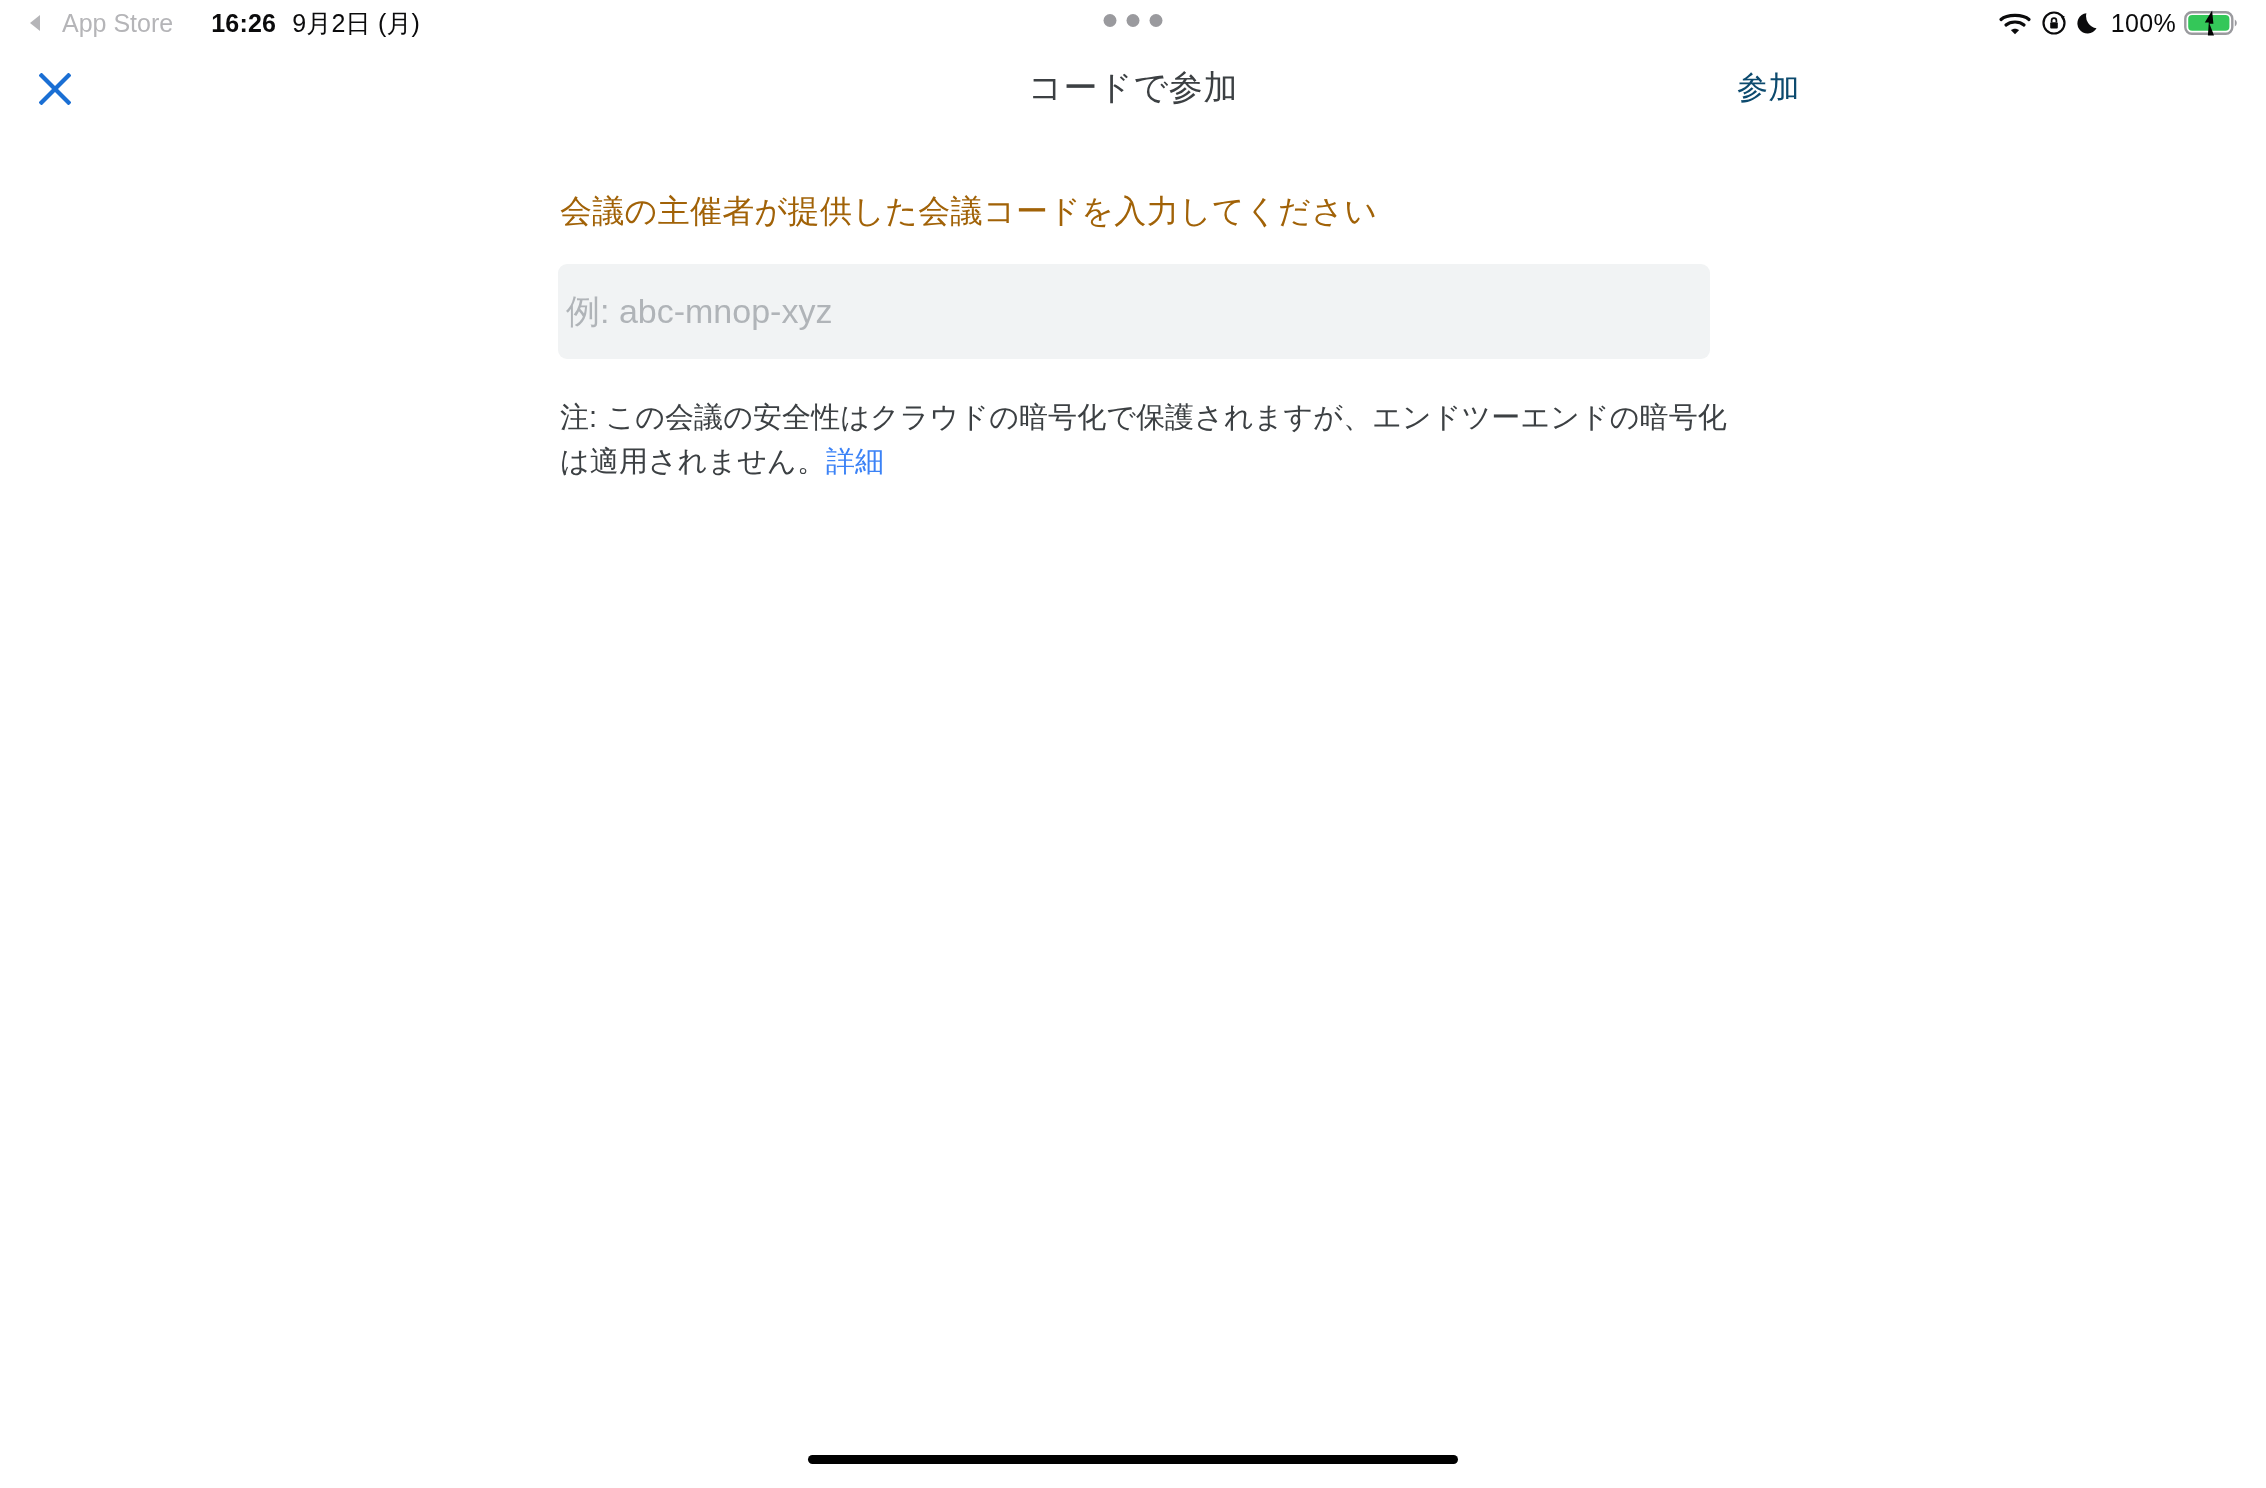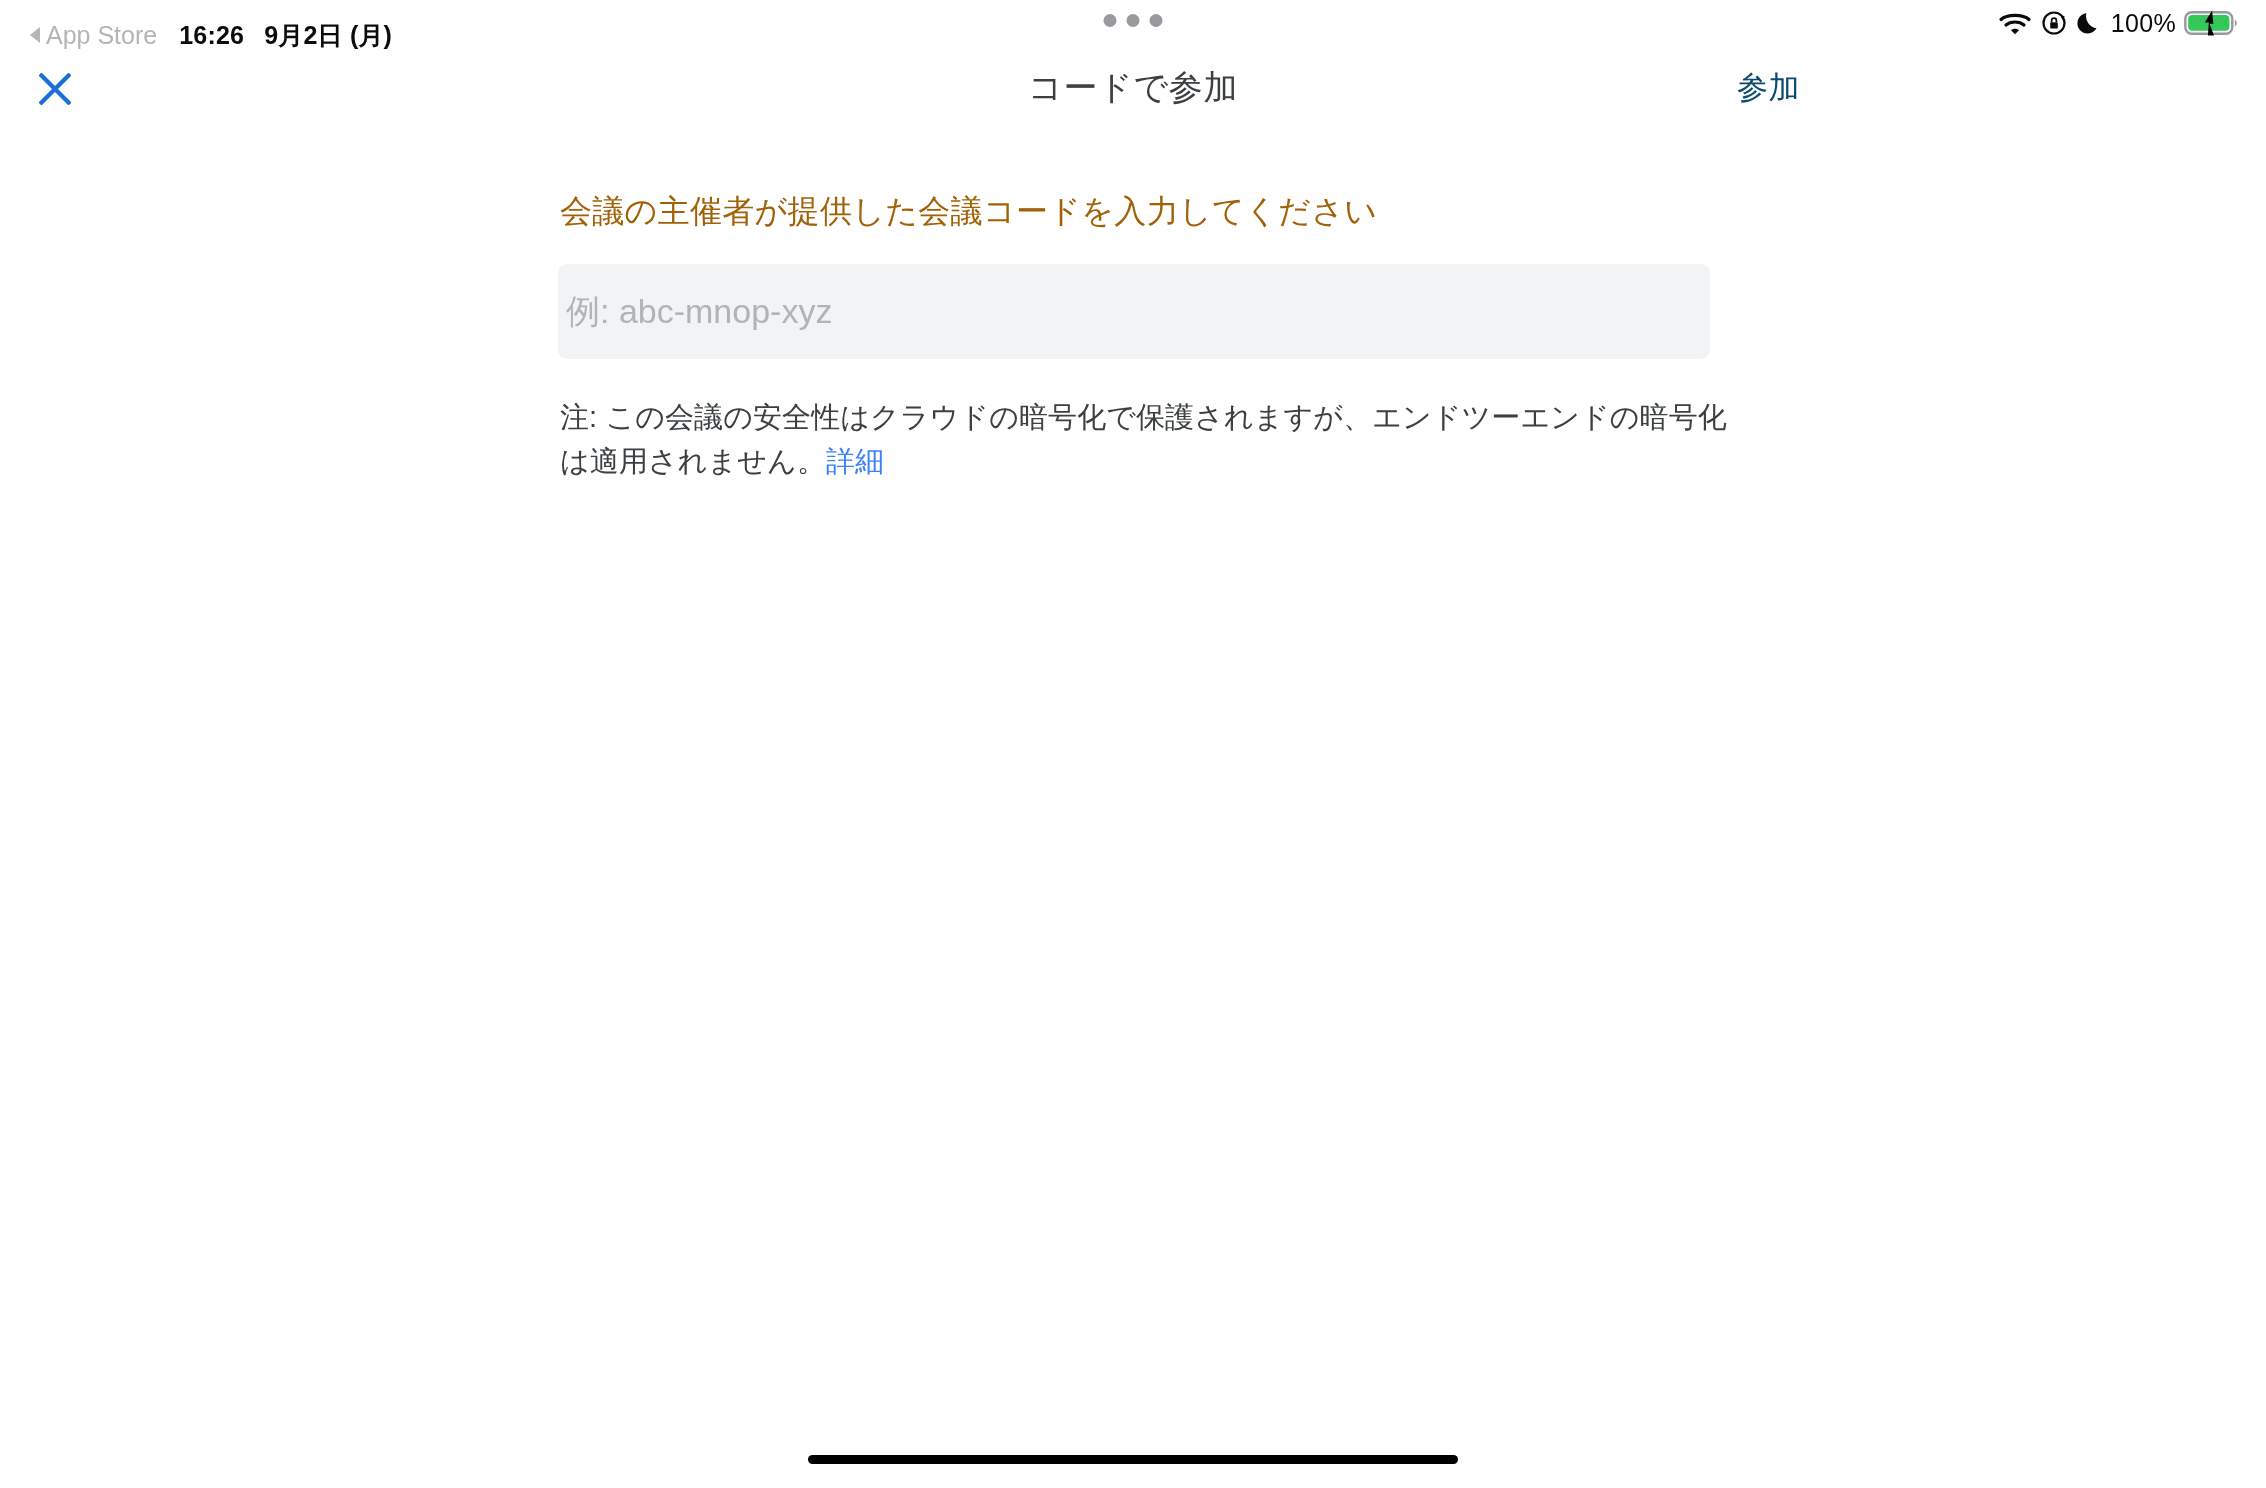--- a/index.html
+++ b/index.html
@@ -20,25 +20,25 @@
   .status-bar {
     position: absolute;
     top: 0;
     left: 0;
     width: 2266px;
     height: 46px;
   }
   .status-left {
     position: absolute;
     left: 30px;
-    top: 12px;
+    top: 0;
     height: 46px;
     display: flex;
     align-items: center;
-    gap: 0px;
+    gap: 16px;
   }
   .back-triangle {
     width: 0;
     height: 0;
     border-top: 8px solid transparent;
     border-bottom: 8px solid transparent;
     border-right: 10px solid #b5b5b8;
     margin-right: 6px;
   }
   .back-app-name {
@@ -49,22 +49,21 @@
   .status-time {
     font-size: 25px;
     color: #0b0b0c;
     font-weight: 700;
     margin-left: 22px;
     letter-spacing: 0.2px;
   }
   .status-date {
     font-size: 25px;
     color: #0b0b0c;
-    font-weight: 700;
-    margin-left: 20px;
+    font-weight: 400;
     letter-spacing: 0.2px;
   }
   .status-dots {
     position: absolute;
     left: 50%;
     transform: translateX(-50%);
     top: 14px;
     display: flex;
     gap: 10px;
   }

